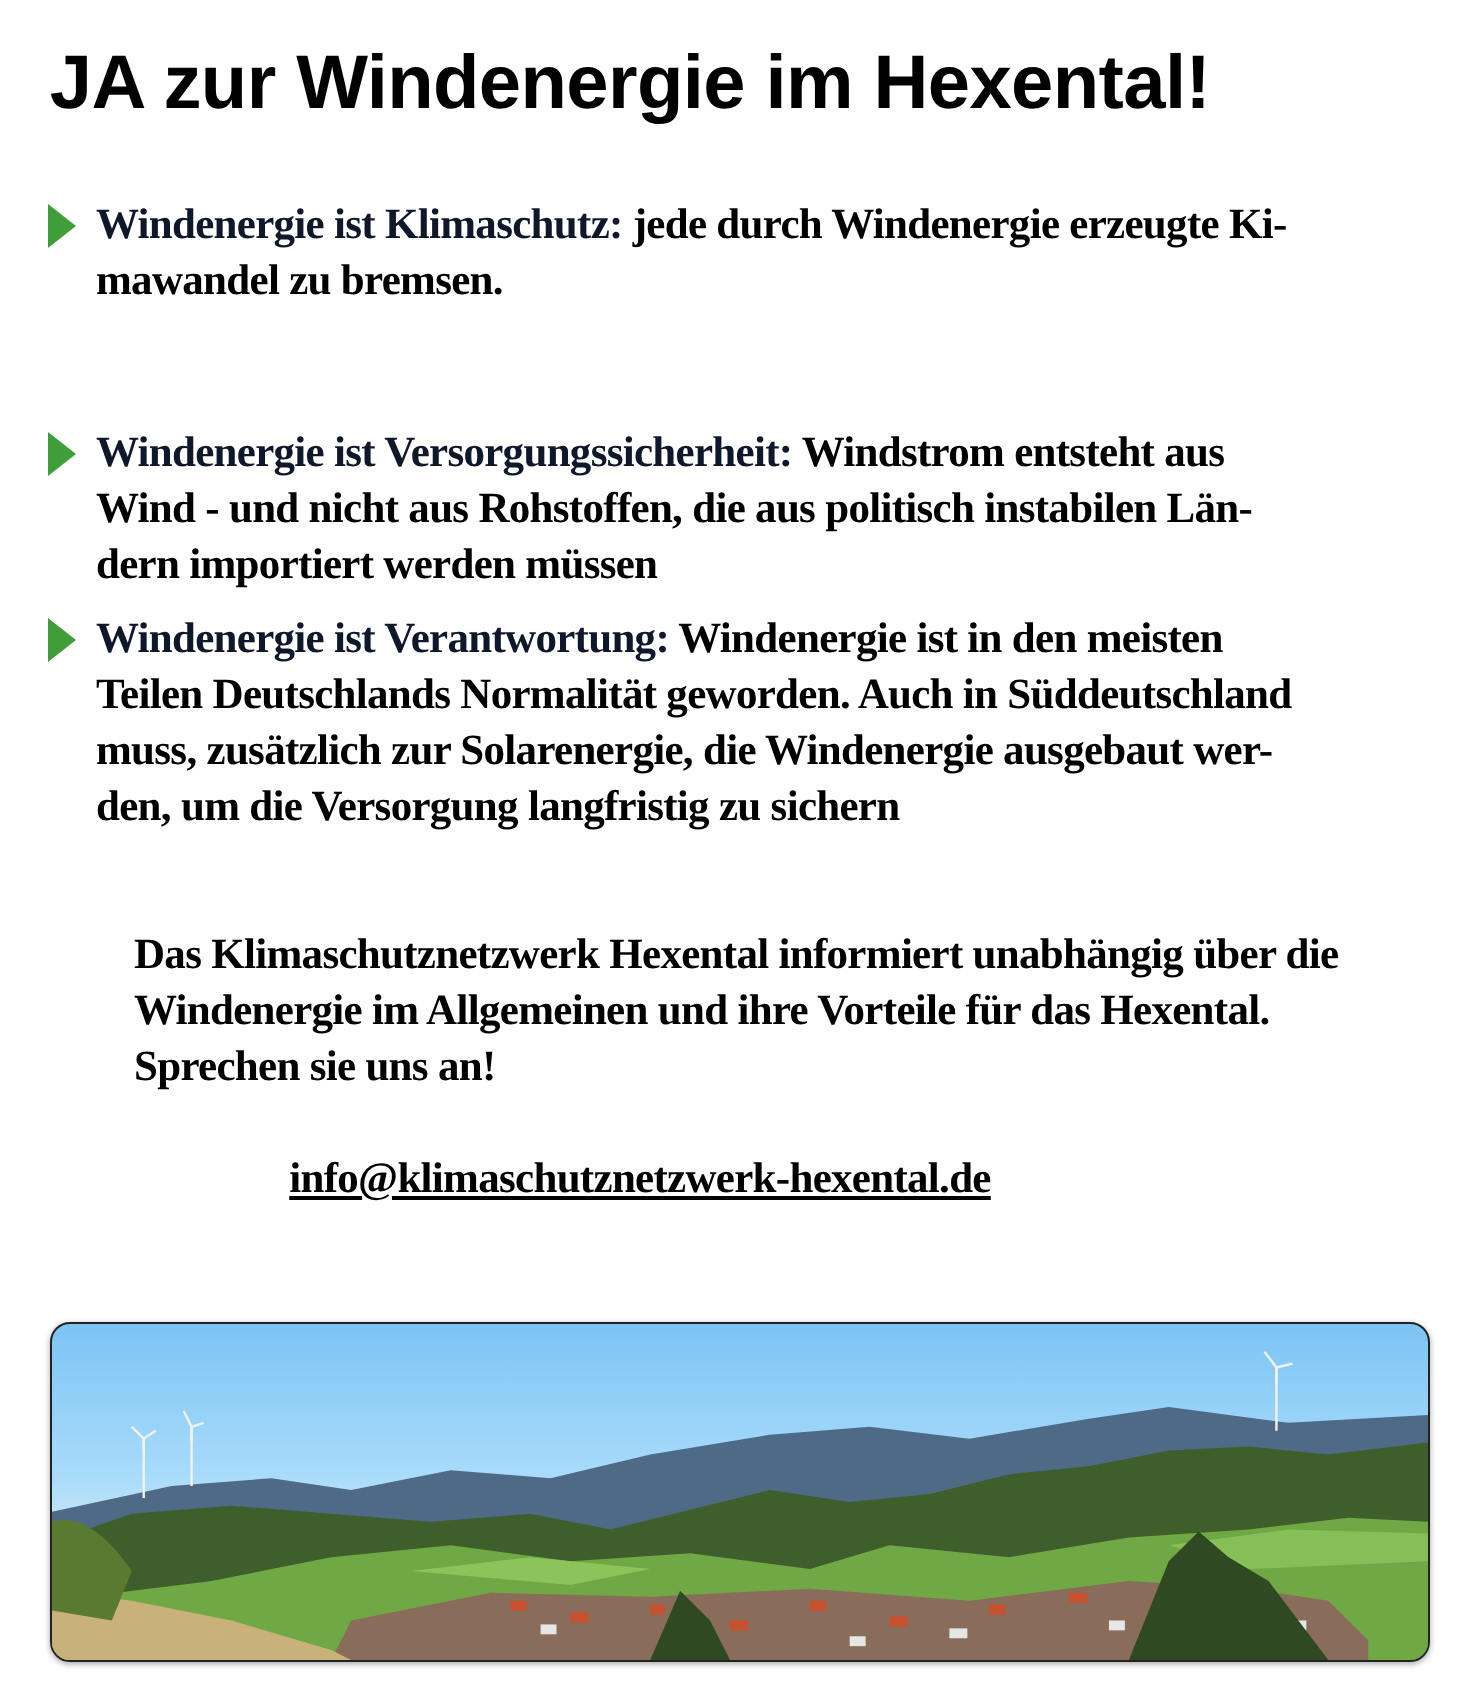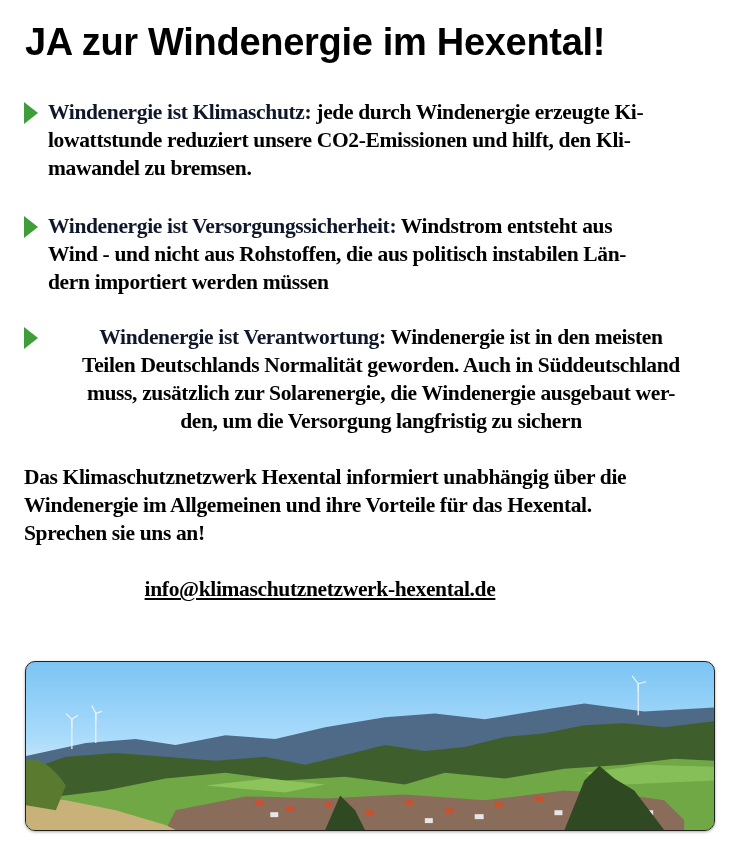--- a/index.html
+++ b/index.html
@@ -25,27 +25,27 @@
       width: 0; height: 0;
       border-top: 11px solid transparent;
       border-bottom: 11px solid transparent;
       border-left: 14px solid #3f9d3a;
     }
     .point .lead { color: #0f172a; }
     .point .cont { padding-left: 24px; white-space: nowrap; }
 
     .p1 { top: 98px; }
     .p2 { top: 212px; }
-    .p3 { top: 323px; text-align: center; }
+    .p3 { top: 305px; }
 
     .info {
       position: absolute; left: 24px; top: 463px; width: 690px;
       font-size: 21.5px; font-weight: bold; line-height: 28px; letter-spacing: -0.35px;
     }
-    .info div { white-space: nowrap; }
+    .info div { white-space: nowrap; margin-left: 43px; }
 
     .email {
       position: absolute; left: 0; top: 575px; width: 640px; text-align: center;
       font-size: 21.5px; font-weight: bold; line-height: 28px; letter-spacing: -0.35px;
       color: #000; text-decoration: underline;
     }
 
     .photo {
       position: absolute; left: 25px; top: 661px; width: 690px; height: 170px;
       border: 1.5px solid #222; border-radius: 10px; overflow: hidden;
@@ -57,21 +57,20 @@
 </head>
 <body>
 
 <h1 class="title">JA zur Windenergie im Hexental!</h1>
 
 <div class="point p1">
   <div class="row">
     <span class="tri"></span>
     <span class="lead">Windenergie ist Klimaschutz:</span><span> jede durch Windenergie erzeugte Ki-</span>
   </div>
-  <div class="cont">lowattstunde reduziert unsere CO2-Emissionen und hilft, den Kli-</div>
   <div class="cont">mawandel zu bremsen.</div>
 </div>
 
 <div class="point p2">
   <div class="row">
     <span class="tri"></span>
     <span class="lead">Windenergie ist Versorgungssicherheit:</span><span> Windstrom entsteht aus</span>
   </div>
   <div class="cont">Wind - und nicht aus Rohstoffen, die aus politisch instabilen Län-</div>
   <div class="cont">dern importiert werden müssen</div>

